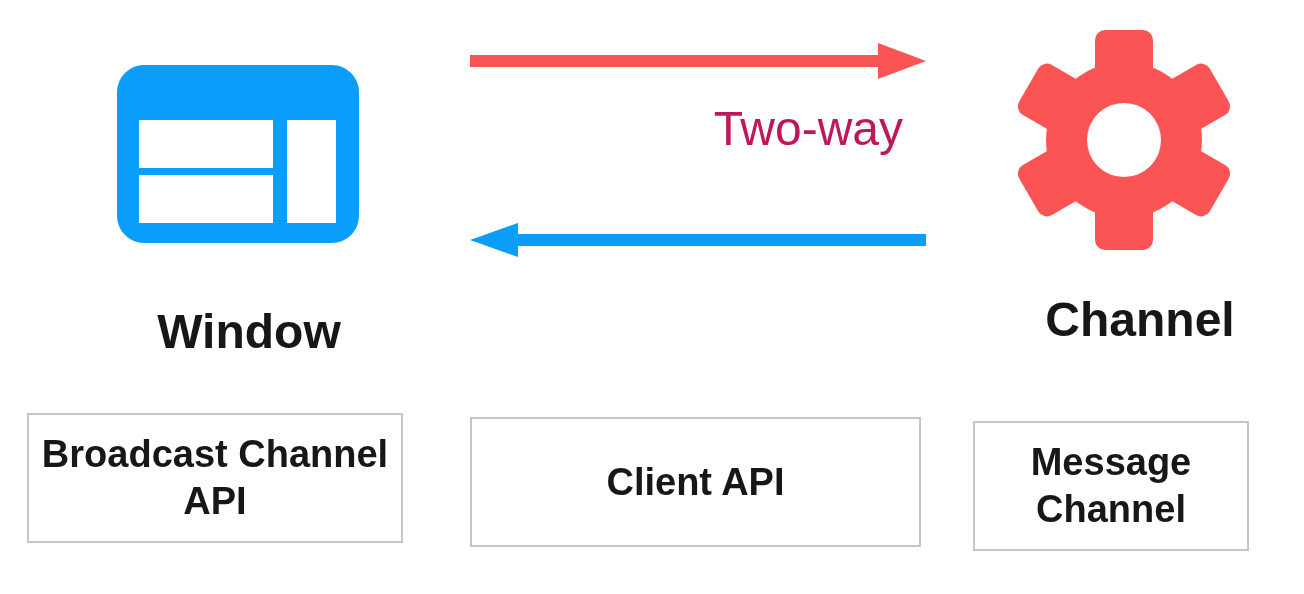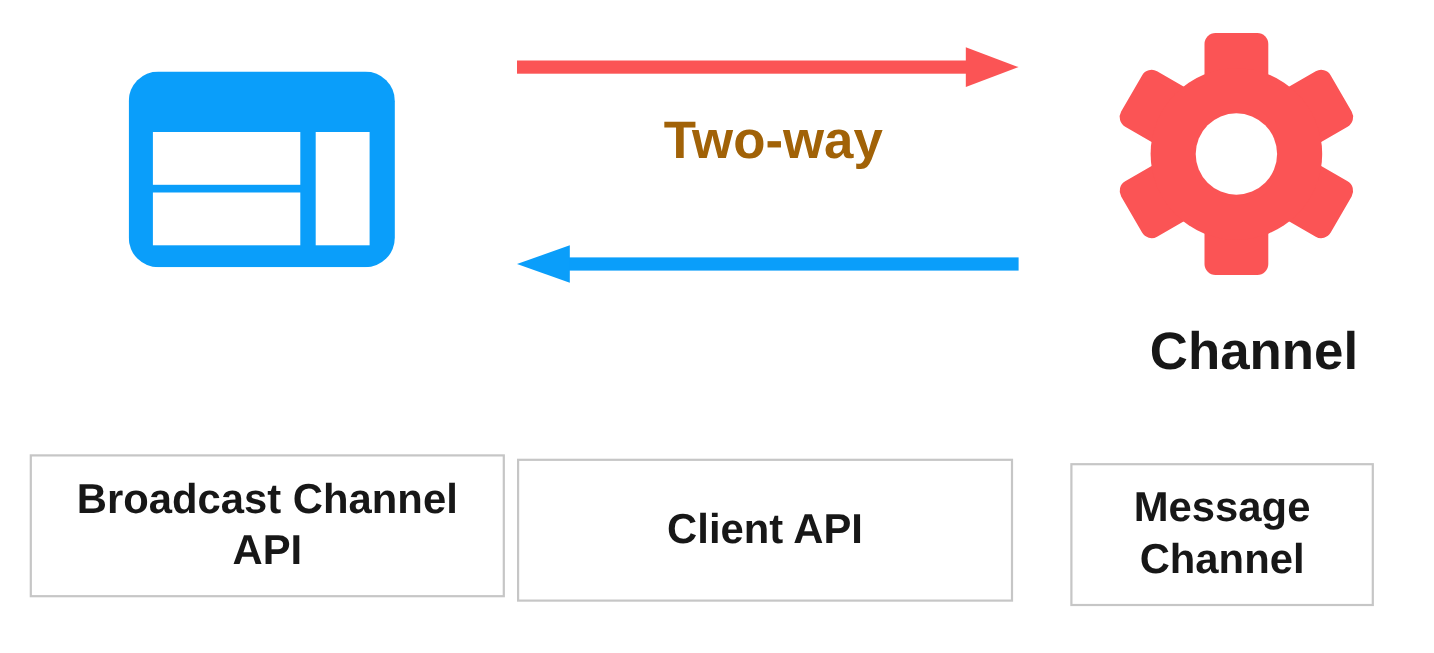--- a/index.html
+++ b/index.html
@@ -31,25 +31,25 @@
   }
   #window-label { left: 99px;  top: 307px; }
   #worker-label { left: 990px; top: 295px; }
 
   
   .center-label {
     position: absolute;
     left: 503px;
     top: 103px;
     width: 400px;
-    text-align: center;
+    text-align: right;
     font-size: 48px;
-    font-weight: bold;
+    font-weight: normal;
     line-height: 51px;
-    color: #a16207;
+    color: #be185d;
   }
 
   
   #forward-arrow  { left: 468px; top: 36px;  }
   #backward-arrow { left: 468px; top: 218px; }
 
   
   #window-icon { left: 117px;  top: 65px; }
   #gear-icon   { left: 1014px; top: 30px; }
 
@@ -65,38 +65,39 @@
     justify-content: center;
     text-align: center;
   }
   .channel-box .channel-label {
     font-size: 38px;
     font-weight: bold;
     line-height: 47px;
     color: #171717;
     padding: 0 8px;
   }
-  #channel-box-0 { left: 27px;  top: 413px; width: 432px; }
+  #channel-box-0 { left: 27px;  top: 413px; width: 376px; }
   #channel-box-1 { left: 470px; top: 417px; width: 451px; }
   #channel-box-2 { left: 973px; top: 421px; width: 276px; }
 </style>
 </head>
 <body>
 
 <div class="canvas">
 
   <svg id="window-icon" class="abs" width="242" height="178" viewBox="0 0 242 178">
     <g fill="#0A9EFA">
       <rect x="0" y="0" width="242" height="178" rx="27" ry="27"></rect>
     </g>
     <rect x="22" y="55" width="134" height="48" fill="#ffffff"></rect>
     <rect x="22" y="110" width="134" height="48" fill="#ffffff"></rect>
     <rect x="170" y="55" width="49" height="103" fill="#ffffff"></rect>
   </svg>
 
+  <div id="window-label" class="node-label">Window</div>
 
   <svg id="forward-arrow" class="abs" width="460" height="48" viewBox="0 0 460 48">
     <g fill="#FB5455">
       <rect x="2" y="19" width="410" height="12"></rect>
       <polygon points="410,7 410,43 458,25"></polygon>
     </g>
   </svg>
 
   <div class="center-label">
     <div>Two-way</div>

